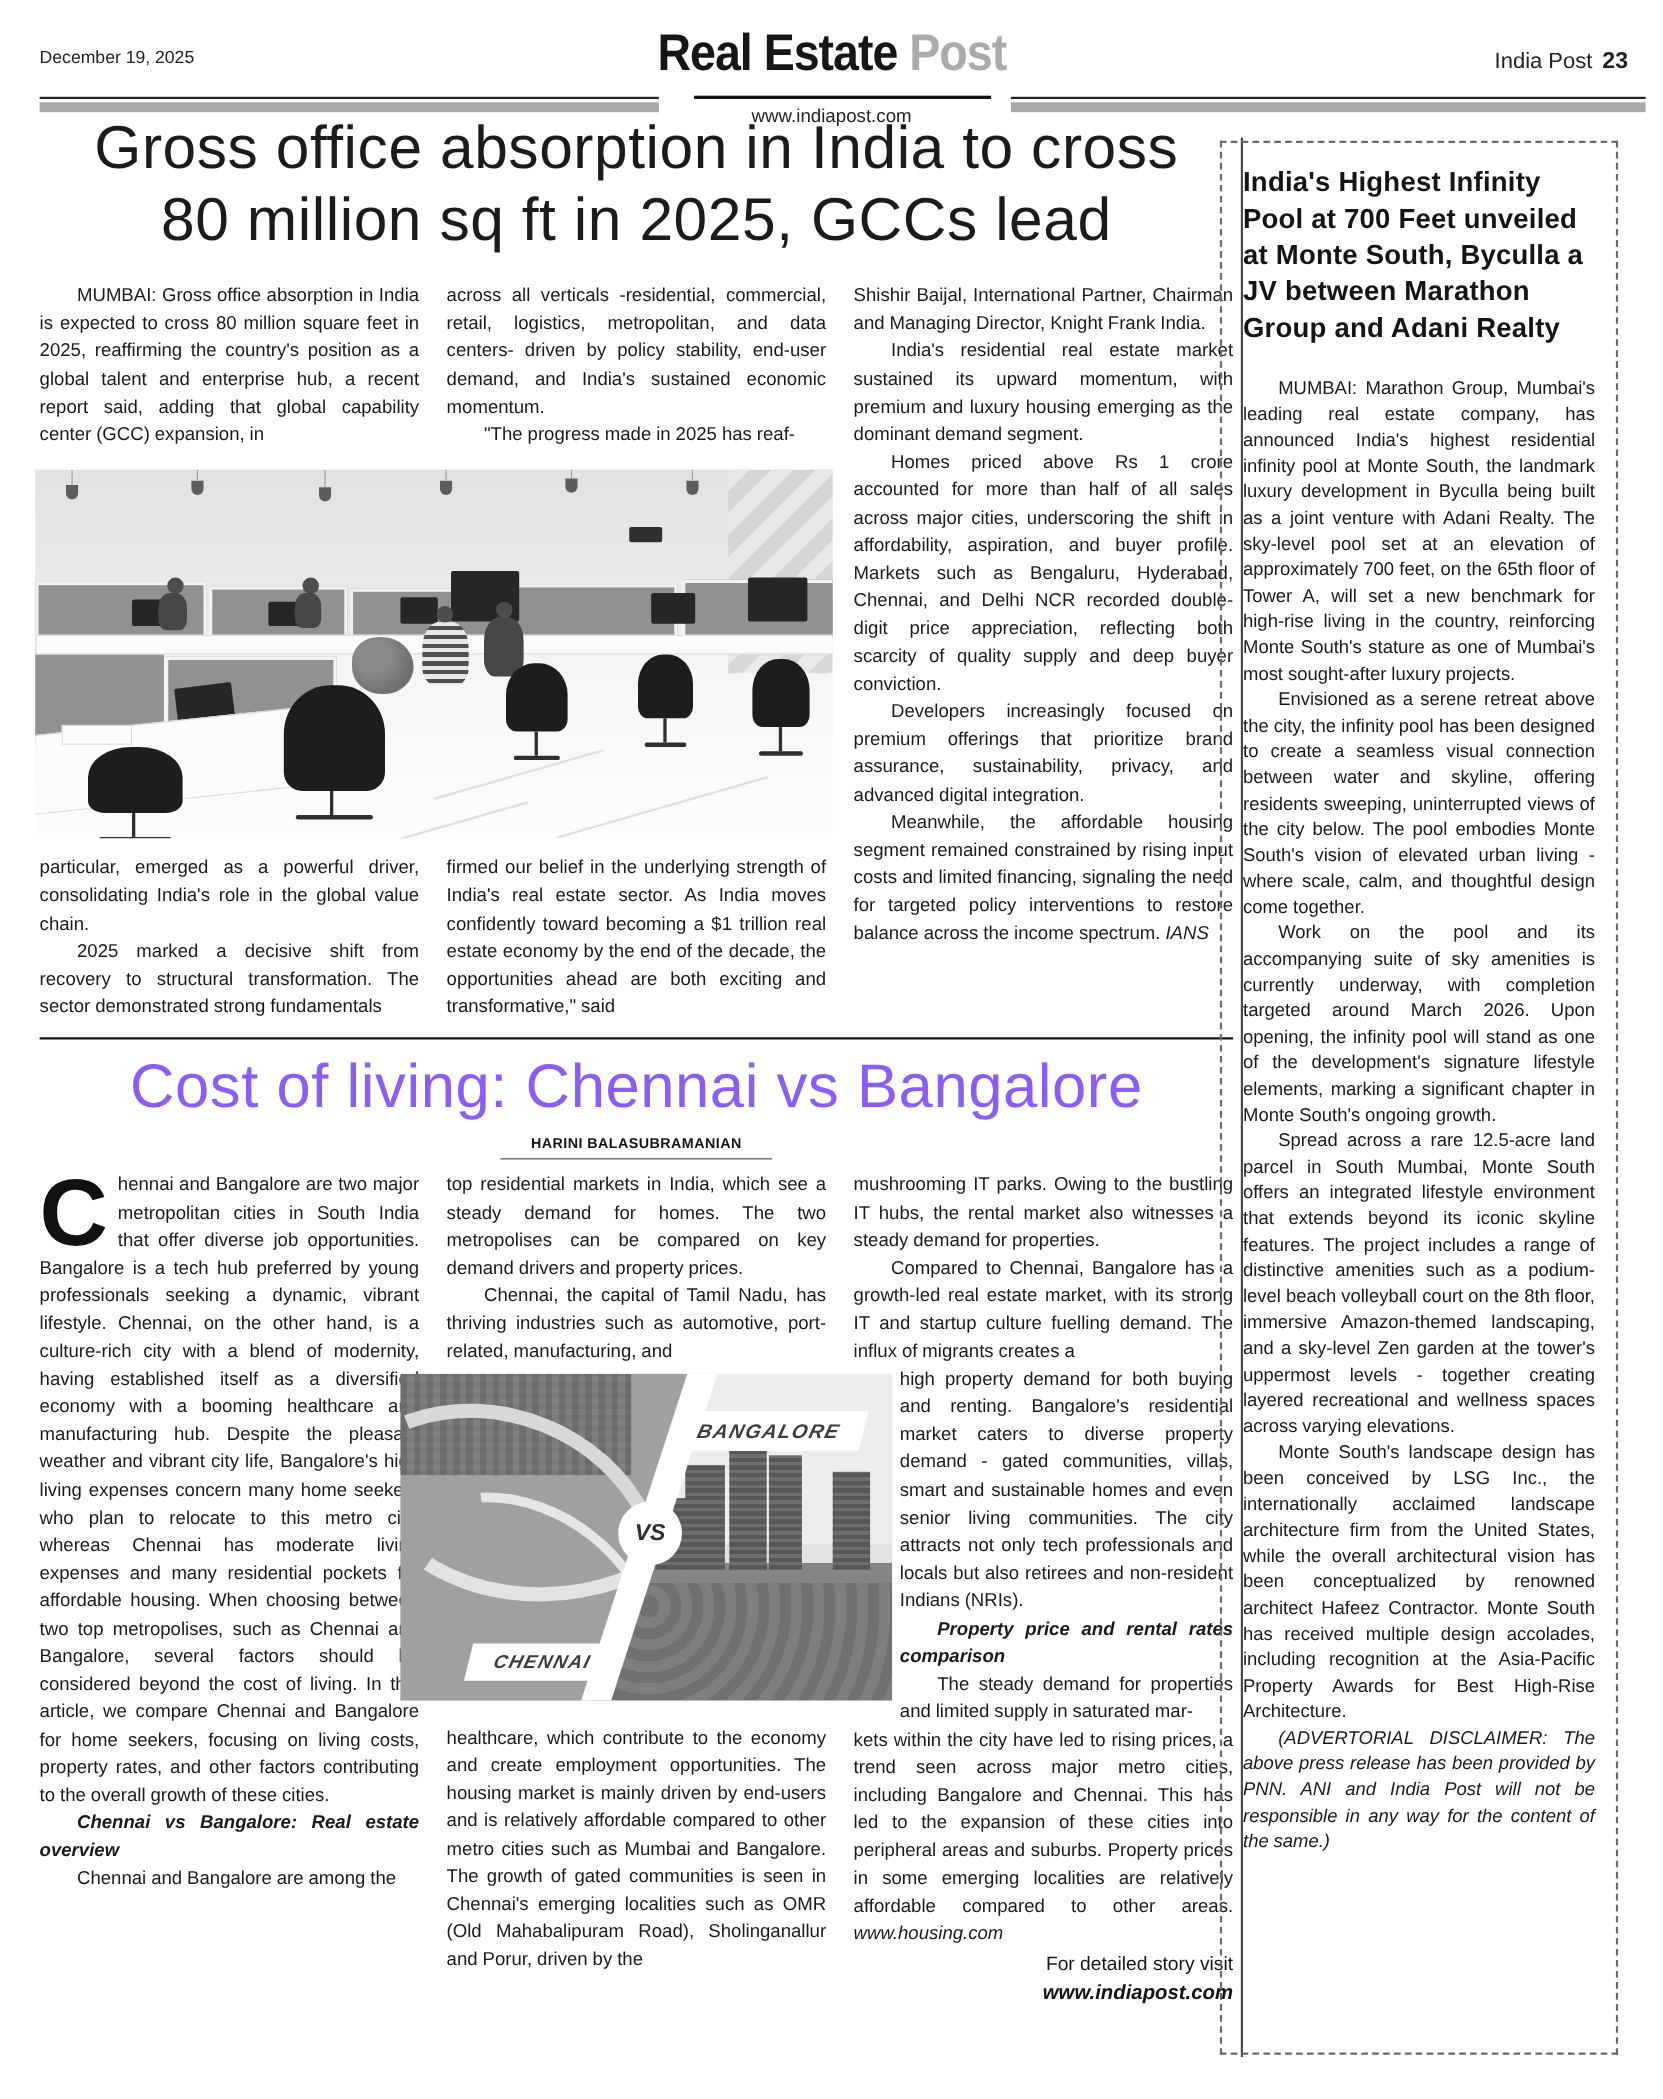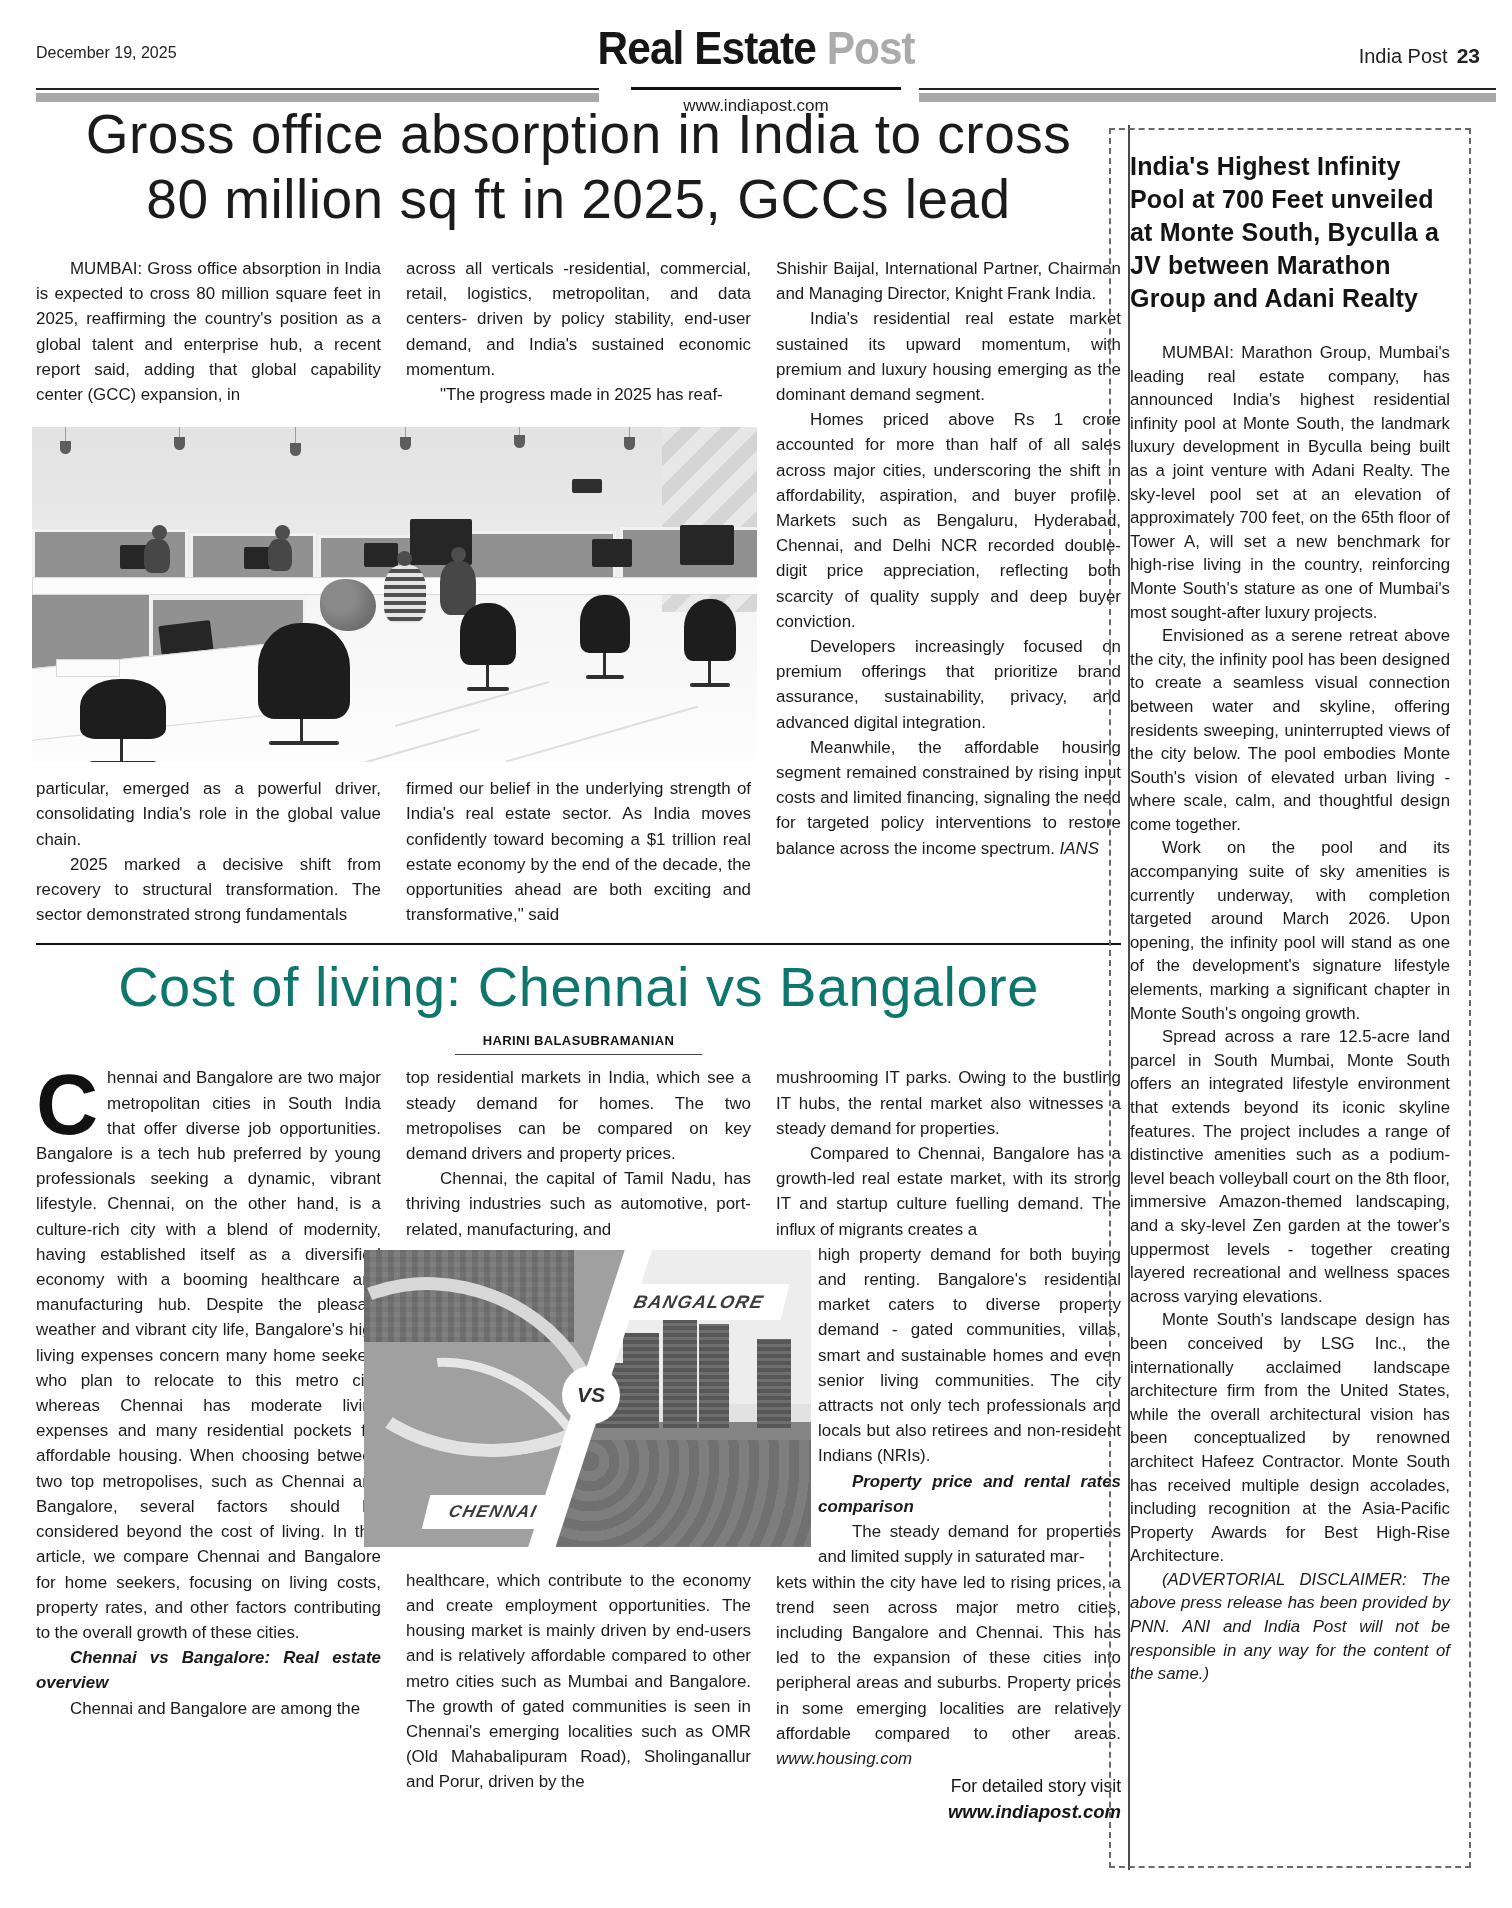--- a/index.html
+++ b/index.html
@@ -27,21 +27,21 @@
   .a1-body{display:flex;gap:25px;margin-top:24px;}
   .a1-left{width:715px;flex:0 0 715px;}
   .a1-row{display:flex;gap:25px;}
   .col{width:345px;flex:0 0 345px;}
   p.art{margin:0;font-size:16.9px;line-height:25.2px;text-align:justify;text-indent:34px;
         hyphens:auto;-webkit-hyphens:auto;word-spacing:-0.2px;color:#1a1a1a;}
   p.ni{text-indent:0;}
   .credit{font-style:italic;}
   .subhead{font-weight:bold;font-style:italic;}
   .divider{height:2px;background:#111;margin:16px 0 10px;}
-  .headline2{text-align:center;font-weight:400;color:#0f766e;font-size:56px;line-height:64px;letter-spacing:.5px;margin-top:4px;}
+  .headline2{text-align:center;font-weight:400;color:#8b5cf6;font-size:56px;line-height:64px;letter-spacing:.5px;margin-top:4px;}
   .byline-wrap{text-align:center;margin:12px 0 10px;}
   .byline{display:inline-block;font-weight:bold;font-size:13px;letter-spacing:.4px;
           border-bottom:1.5px solid #444;padding:0 28px 6px;}
   .a2-body{display:flex;gap:25px;}
   .dropcap{float:left;font-size:86px;line-height:66px;font-weight:bold;margin:6px 9px 0 0;color:#111;}
   .wrap-block{margin-left:42px;}
   .story-footer{font-size:17.5px;line-height:26px;text-align:right;margin-top:2px;}
   .story-footer .l2{font-weight:bold;font-style:italic;font-size:18.5px;}
   
   .office-photo{position:relative;width:725px;height:335px;margin:20px 0 14px -4px;overflow:hidden;

